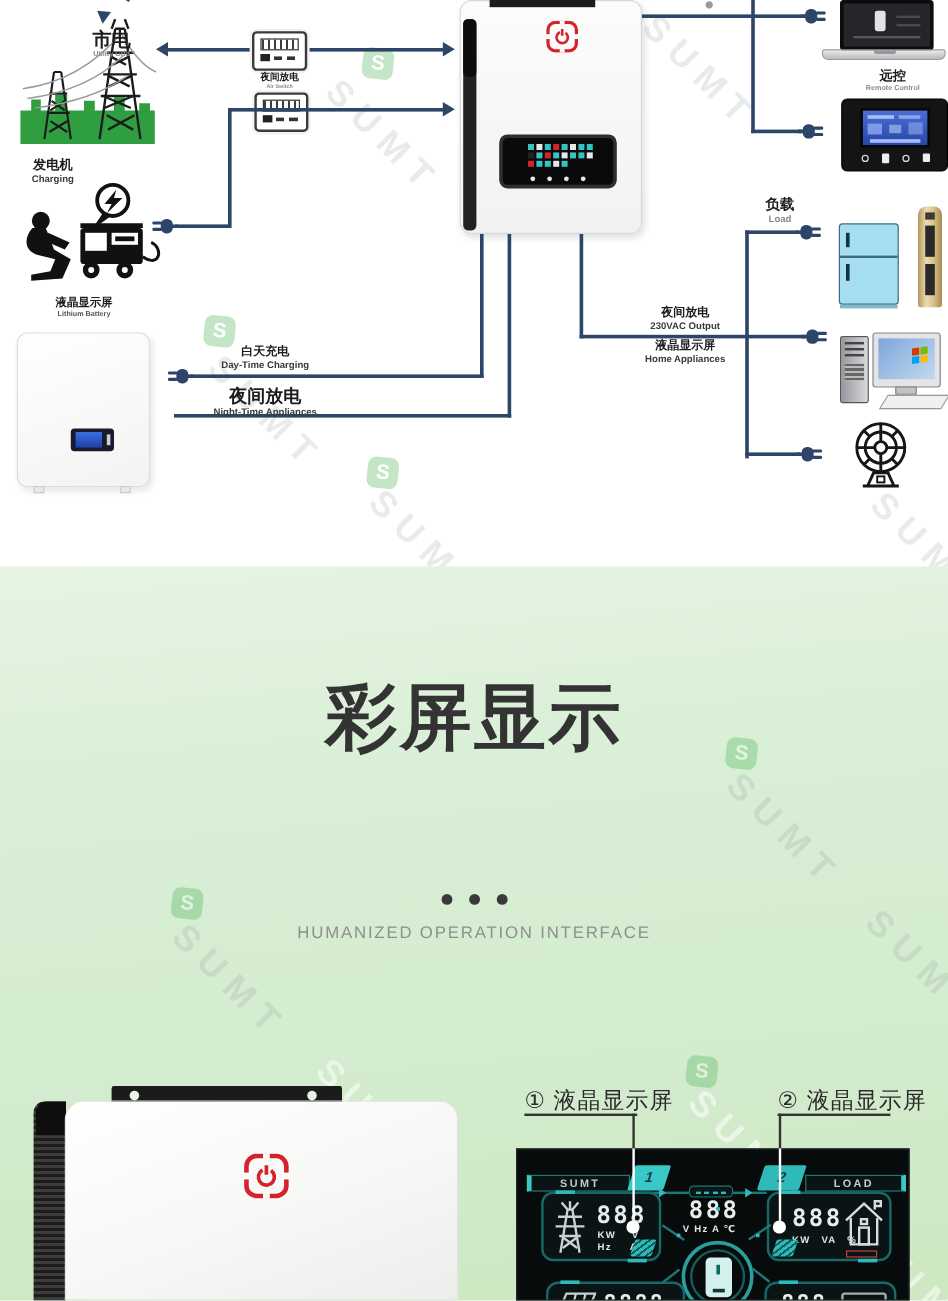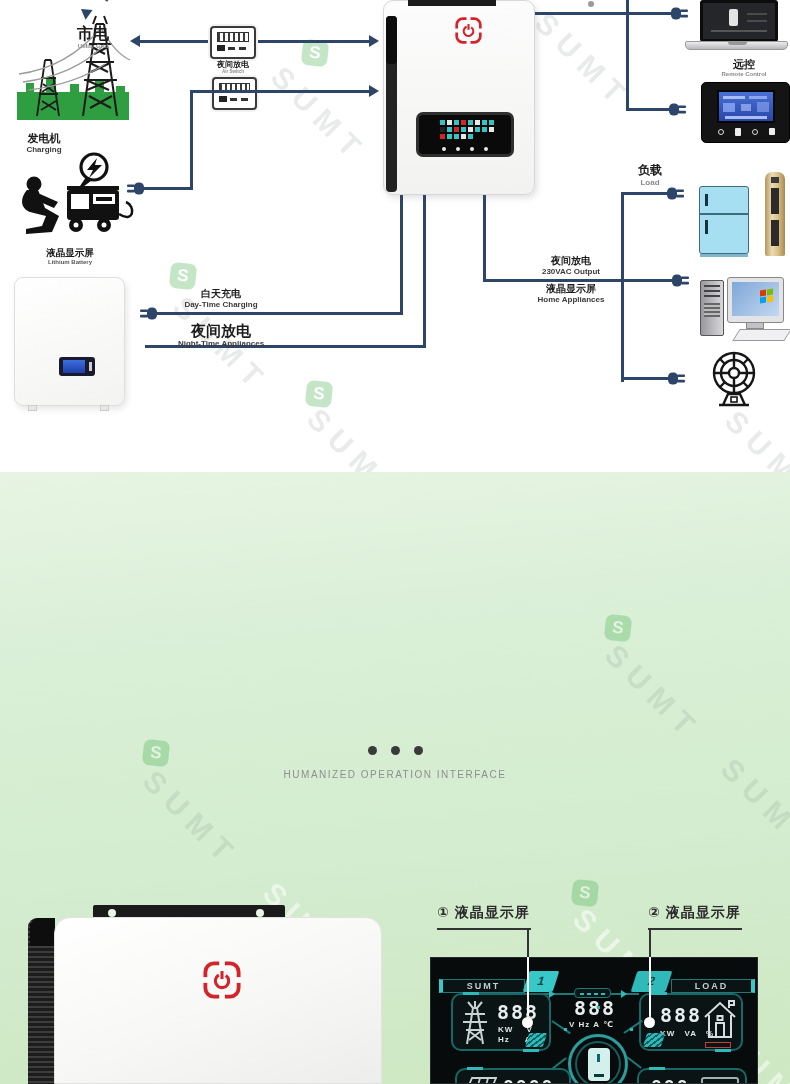--- a/index.html
+++ b/index.html
@@ -30,23 +30,23 @@
 .wm-text.light{color:rgba(255,255,255,.55)}
 
 .inv-body{position:absolute;inset:0;background:linear-gradient(180deg,#fcfcfc,#f2f2f0);border:1px solid #d8d8d6;border-radius:10px;box-shadow:2px 3px 6px rgba(0,0,0,.12)}
 .px{display:inline-block;width:5px;height:5px;margin:1px}
 .px.t{background:#35c3c3}.px.r{background:#d4232a}.px.w{background:#e8e8e8}.px.d{background:#222}
 
 .greensec{position:absolute;left:0;top:472px;width:790px;height:612px;background:linear-gradient(175deg,#e7f4e3 0%,#d9efd6 30%,#d4ecd0 60%,#cde8c2 100%);overflow:hidden}
 .title{position:absolute;left:0;right:0;text-align:center;font-weight:bold;color:#333;font-size:60px;line-height:1.05;letter-spacing:2px}
 .dots{position:absolute;left:0;right:0;text-align:center}
 .dots i{display:inline-block;width:9px;height:9px;border-radius:50%;background:#3a3a3a;margin:0 7px}
-.subtitle{position:absolute;left:0;right:0;text-align:center;color:#8f8f8f;font-size:10px;letter-spacing:1.5px}
-
-.callout{position:absolute;font-size:14px;font-weight:700;color:#2b2b2b;letter-spacing:1px}
+.subtitle{position:absolute;left:0;right:0;text-align:center;color:#8f8f8f;font-size:14px;letter-spacing:1.5px}
+
+.callout{position:absolute;font-size:19px;font-weight:400;color:#2b2b2b;letter-spacing:1px}
 .cline{position:absolute;background:#333}
 .cline.white{background:#fff}
 .cdot{position:absolute;width:11px;height:11px;border-radius:50%;background:#fff;box-shadow:0 0 3px rgba(0,0,0,.4)}
 
 .lcd{position:absolute;left:430px;top:957px;width:328px;height:127px;background:#070b0b;border:1px solid #252a2a;overflow:hidden}
 .lframe{position:absolute;height:14px;border:1px solid #1d7878;background:#0a1414;color:#c2cdcd;font-size:9px;font-weight:bold;letter-spacing:2px;text-align:center;line-height:12px}
 .lbadge{position:absolute;background:#38c8c8;color:#0a4444;font-weight:bold;font-size:12px;text-align:center;transform:skewX(-18deg);border-radius:2px}
 .lpanel{position:absolute;border:2px solid #176969;border-radius:10px;background:rgba(22,48,48,.25)}
 .lpanel::before{content:"";position:absolute;left:10px;top:-3px;width:16px;height:3px;background:#2fb9b9}
 .lpanel::after{content:"";position:absolute;right:10px;bottom:-3px;width:16px;height:3px;background:#2fb9b9}
@@ -371,20 +371,21 @@
     <div class="wm-text" style="left:160px;top:292px">SUMT</div>
     <div class="wm-logo" style="left:605px;top:143px"><span>S</span></div>
     <div class="wm-text" style="left:622px;top:166px">SUMT</div>
 
     <div class="wm-text" style="left:738px;top:280px">SUMT</div>
     <div class="wm-text light" style="left:280px;top:404px">SUMT</div>
     <div class="wm-logo" style="left:572px;top:408px"><span>S</span></div>
     <div class="wm-text light" style="left:590px;top:430px">SUMT</div>
     <div class="wm-text light" style="left:740px;top:552px">SUMT</div>
 
+    <div class="title" style="top:94px">彩屏显示</div>
     <div class="dots" style="top:269px"><i></i><i></i><i></i></div>
     <div class="subtitle" style="top:297px">HUMANIZED OPERATION INTERFACE</div>
 
     <div class="abs" style="left:0;top:425px;width:400px;height:187px">
       <div class="abs" style="left:93px;top:8px;width:192px;height:16px;background:#1b1b1b;border-radius:2px">
         <div class="abs" style="left:15px;top:4px;width:8px;height:8px;background:#e9f3e6;border-radius:50%"></div>
         <div class="abs" style="left:163px;top:4px;width:8px;height:8px;background:#e9f3e6;border-radius:50%"></div>
       </div>
       <div class="abs" style="left:28px;top:21px;width:27px;height:166px;background:repeating-linear-gradient(180deg,#1c1c1c 0 3px,#3d3d3d 3px 5px);border-radius:9px 0 0 0"></div>
       <div class="abs" style="left:30px;top:21px;width:25px;height:28px;background:#0e0e0e;border-radius:9px 0 0 0"></div>

